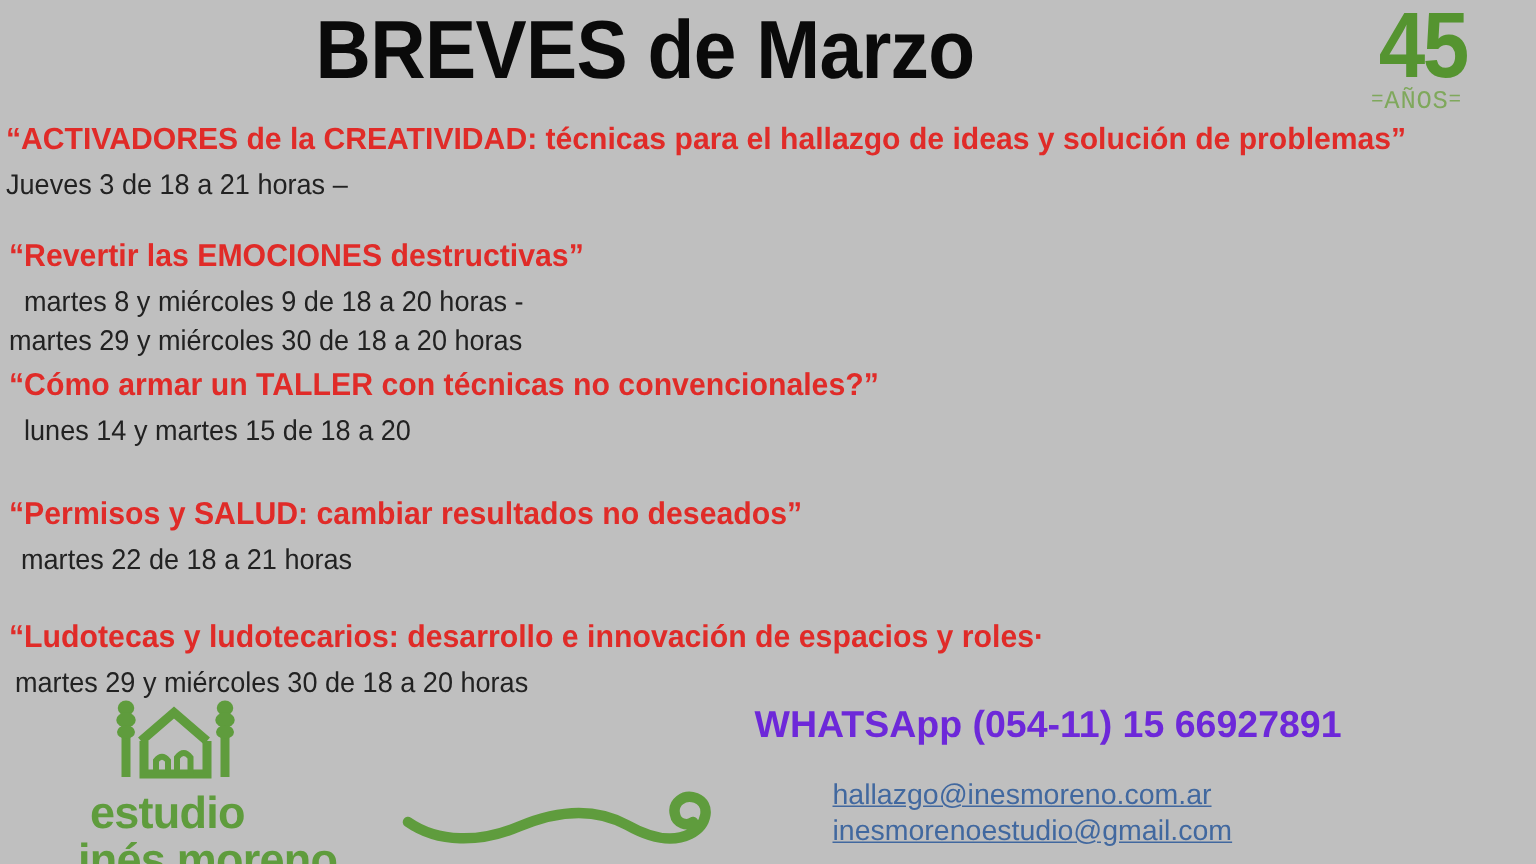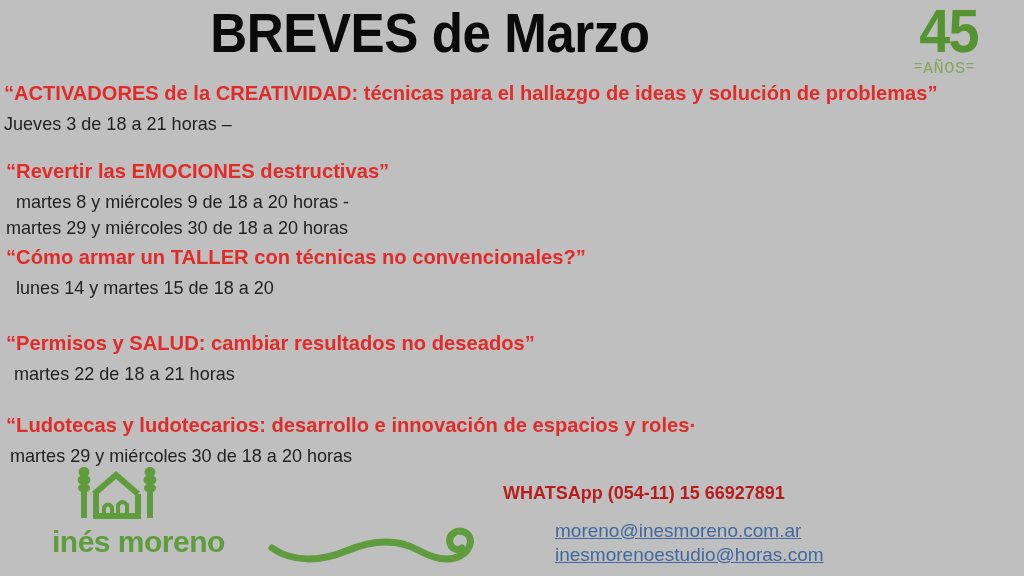--- a/index.html
+++ b/index.html
@@ -145,26 +145,26 @@
   .swirl {
     position: absolute;
     left: 268px;
     top: 524px;
   }
 
   
   .whatsapp {
     position: absolute;
     left: 503px;
-    top: 478px;
-    font-family: "Liberation Sans", sans-serif;
-    font-weight: bold;
-    font-size: 18px;
+    top: 468px;
+    font-family: "Liberation Sans", sans-serif;
+    font-weight: bold;
+    font-size: 25px;
     line-height: 30px;
-    color: #b91c1c;
+    color: #6d28d9;
     white-space: nowrap;
   }
   .emails {
     position: absolute;
     left: 555px;
     top: 519px;
   }
   .email {
     display: block;
     font-family: "Liberation Sans", sans-serif;
@@ -240,30 +240,31 @@
         <g fill="#5f9c3d">
           <ellipse cx="22" cy="6" rx="5.5" ry="5"></ellipse>
           <ellipse cx="22" cy="14" rx="6.5" ry="5"></ellipse>
           <ellipse cx="22" cy="22" rx="6" ry="4.5"></ellipse>
           <ellipse cx="88" cy="6" rx="5.5" ry="5"></ellipse>
           <ellipse cx="88" cy="14" rx="6.5" ry="5"></ellipse>
           <ellipse cx="88" cy="22" rx="6" ry="4.5"></ellipse>
         </g>
       </svg>
     </span>
+    <div class="logo-text logo-text-1">estudio</div>
     <div class="logo-text logo-text-2">inés moreno</div>
   </div>
 
   <span class="swirl">
     <svg width="230" height="44" viewBox="0 0 230 44" aria-hidden="true">
       <path d="M4 24 C24 38 52 38 78 27 C104 16 128 14 150 26 C166 35 180 38 192 32
                C204 26 206 12 196 8 C188 5 180 11 182 19 C183 25 190 27 194 24" fill="none" stroke="#5f9c3d" stroke-width="7" stroke-linecap="round"></path>
     </svg>
   </span>
 
   <div class="whatsapp">WHATSApp (054-11) 15 66927891</div>
 
   <div class="emails">
-    <span class="email">moreno@inesmoreno.com.ar</span>
-    <span class="email">inesmorenoestudio@horas.com</span>
+    <span class="email">hallazgo@inesmoreno.com.ar</span>
+    <span class="email">inesmorenoestudio@gmail.com</span>
   </div>
 
 </div>
 
 </body></html>

